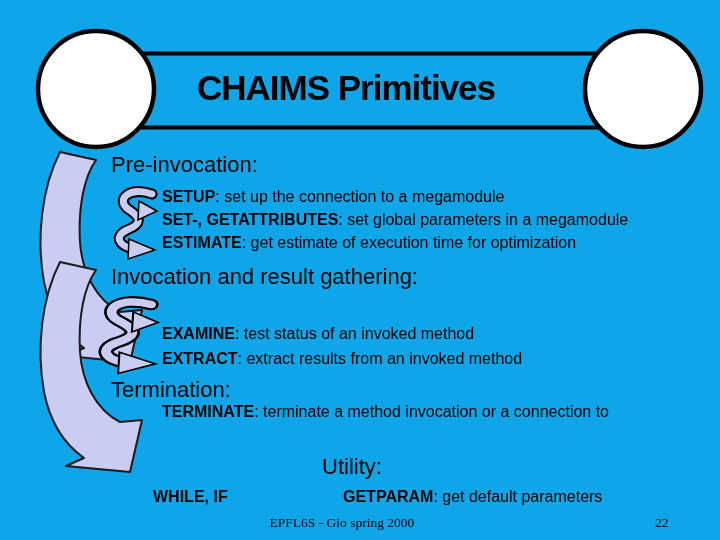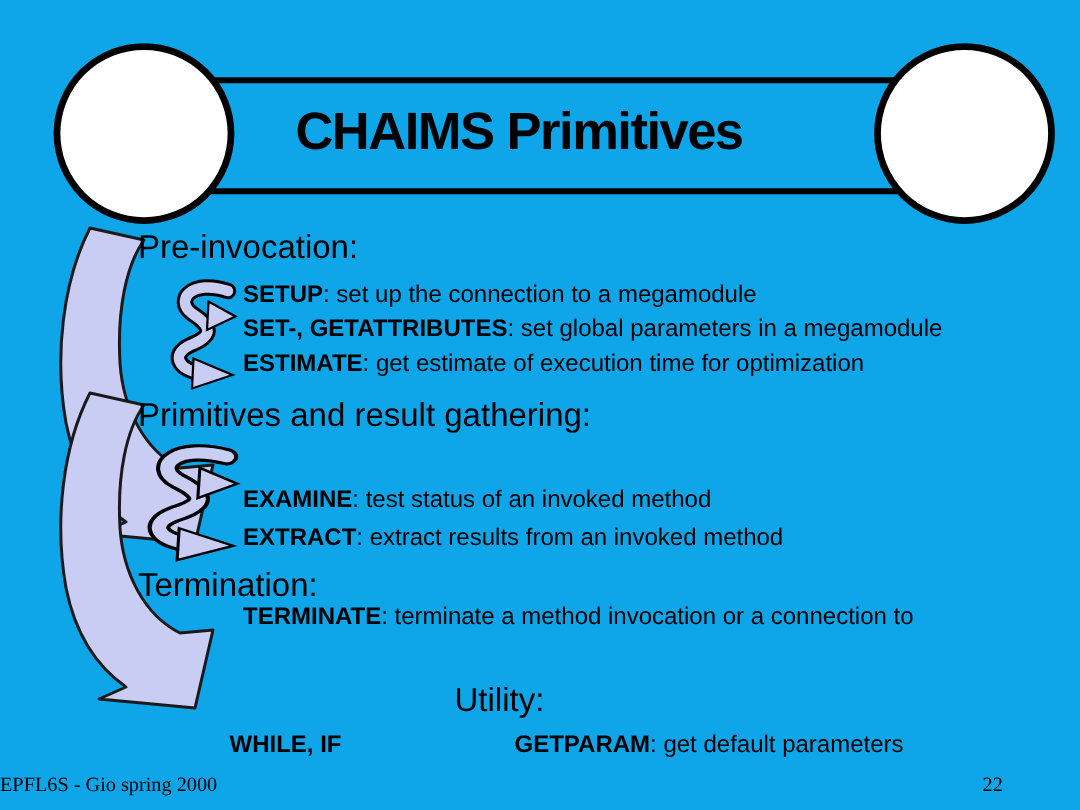--- a/index.html
+++ b/index.html
@@ -6,25 +6,25 @@
   .slide{
     position:relative;width:720px;height:540px;background:#0ea5e9;
     font-family:"Liberation Sans",sans-serif;color:#000;overflow:hidden;
   }
   .bg-svg{position:absolute;left:0;top:0;width:720px;height:540px;}
   .abs{position:absolute;white-space:nowrap;}
   .slide-title{
     left:0;top:68px;width:692px;text-align:center;
     font-size:35px;font-weight:bold;letter-spacing:-1px;
   }
-  .heading{font-size:22px;line-height:26px;}
+  .heading{font-size:22px;line-height:26px;margin-left:19px;}
   .bullet{font-size:16px;line-height:20px;}
   .bullet b{font-weight:bold;}
   .footer{font-family:"Liberation Serif",serif;font-size:13.5px;}
-  .footer-center{left:0;top:515px;width:684px;}
+  .footer-center{left:0;top:515px;width:684px;text-align:center;}
 </style>
 </head>
 <body>
 
 <div class="slide">
 
   <svg class="bg-svg" viewBox="0 0 720 540">
     <defs>
       <g id="coil">
         <path d="M 40 8 C 16 0 4 14 16 23 C 30 32 30 38 15 44 C 2 50 6 60 22 63" fill="none" stroke="#000000" stroke-width="11" stroke-linecap="round"></path>
@@ -82,21 +82,21 @@
   <div class="abs bullet" style="left:162px;top:187px">
     <b>SETUP</b><span>: set up the connection to a megamodule</span>
   </div>
   <div class="abs bullet" style="left:162px;top:210px">
     <b>SET-, GETATTRIBUTES</b><span>: set global parameters in a megamodule</span>
   </div>
   <div class="abs bullet" style="left:162px;top:233px">
     <b>ESTIMATE</b><span>: get estimate of execution time for optimization</span>
   </div>
 
-  <div class="abs heading" style="left:92px;top:264px">Primitives and result gathering:</div>
+  <div class="abs heading" style="left:92px;top:264px">Invocation and result gathering:</div>
   <div class="abs bullet" style="left:162px;top:324px">
     <b>EXAMINE</b><span>: test status of an invoked method</span>
   </div>
   <div class="abs bullet" style="left:162px;top:349px">
     <b>EXTRACT</b><span>: extract results from an invoked method</span>
   </div>
 
   <div class="abs heading" style="left:92px;top:377px">Termination:</div>
   <div class="abs bullet" style="left:162px;top:402px">
     <b>TERMINATE</b><span>: terminate a method invocation or a connection to</span>

